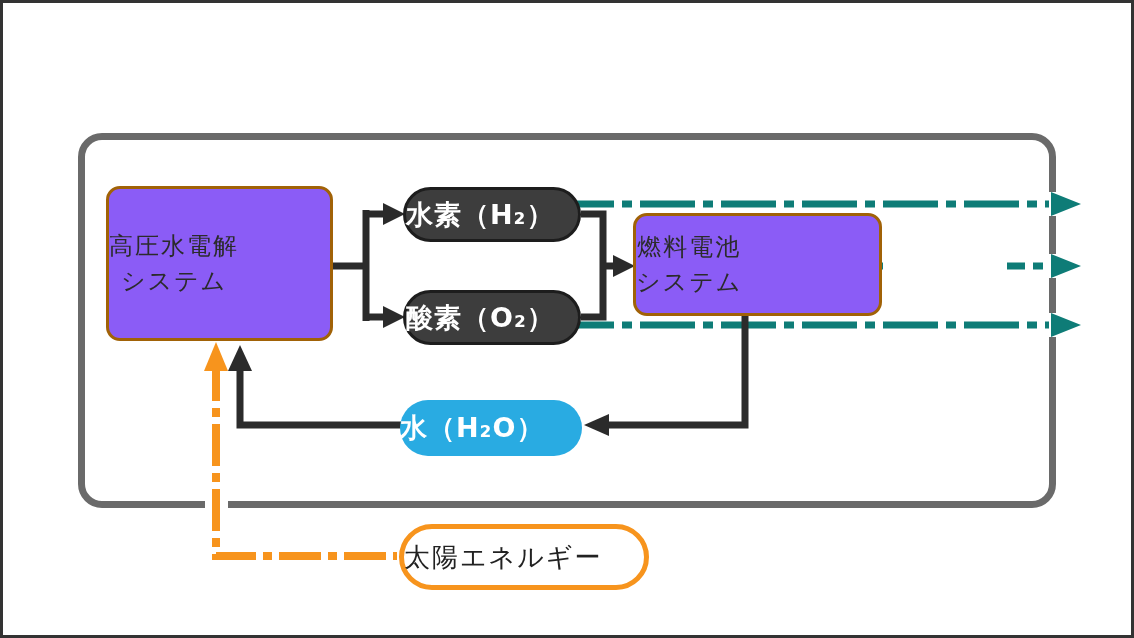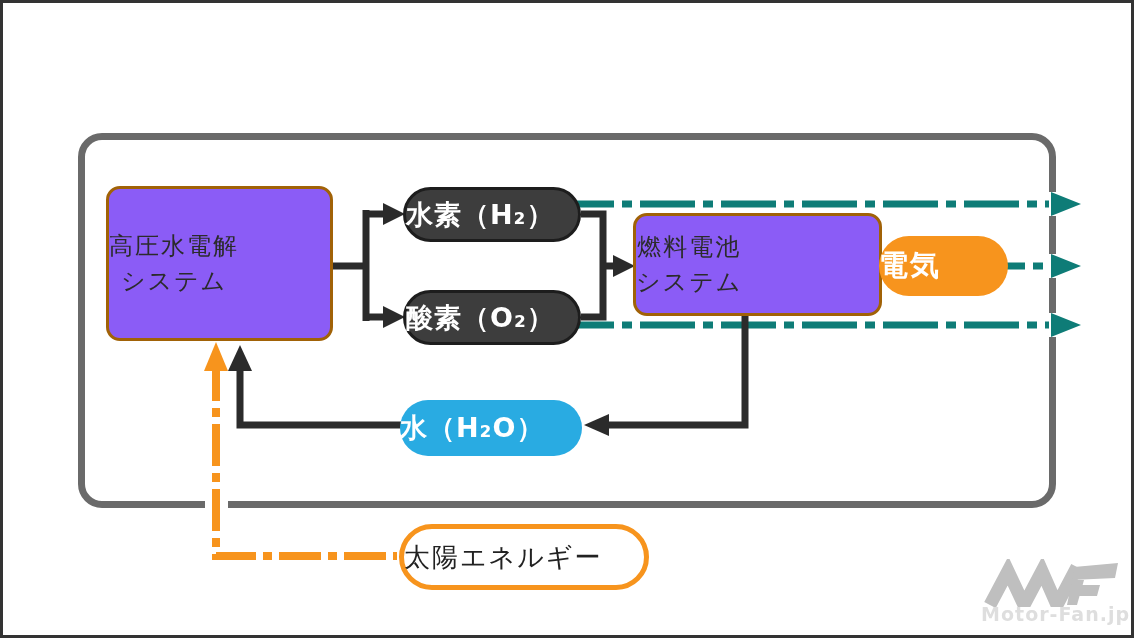--- a/index.html
+++ b/index.html
@@ -119,35 +119,23 @@
 
   <div class="node dark-pill pill-oxygen">
     <span>酸素（O₂）</span>
   </div>
 
   <div class="node white-box box-fuelcell">
     <span>燃料電池
 システム</span>
   </div>
 
-  <div class="node pill-electric">
-    <span>電気</span>
-  </div>
 
   <div class="node pill-solar">
     <span>太陽エネルギー</span>
   </div>
 
   <div class="node pill-water">
     <span>水（H₂O）</span>
   </div>
 
-  <div class="watermark">
-    <svg class="logo-svg" width="155" height="48" viewBox="0 0 155 48">
-      <polyline points="12,46 30,12 46,46 64,12 79,46 99,8" fill="none" stroke="var(--logo-gray)" stroke-width="13"></polyline>
-      <polygon points="96,8 140,4 137,19 94,21" fill="var(--logo-gray)"></polygon>
-      <polygon points="94,21 106,21 99,46 89,46" fill="var(--logo-gray)"></polygon>
-      <polygon points="93,26 122,26 119,37 90,37" fill="var(--logo-gray)"></polygon>
-    </svg>
-    <div class="watermark-text">Motor-Fan.jp</div>
-  </div>
 
 </div>
 
 </body></html>

